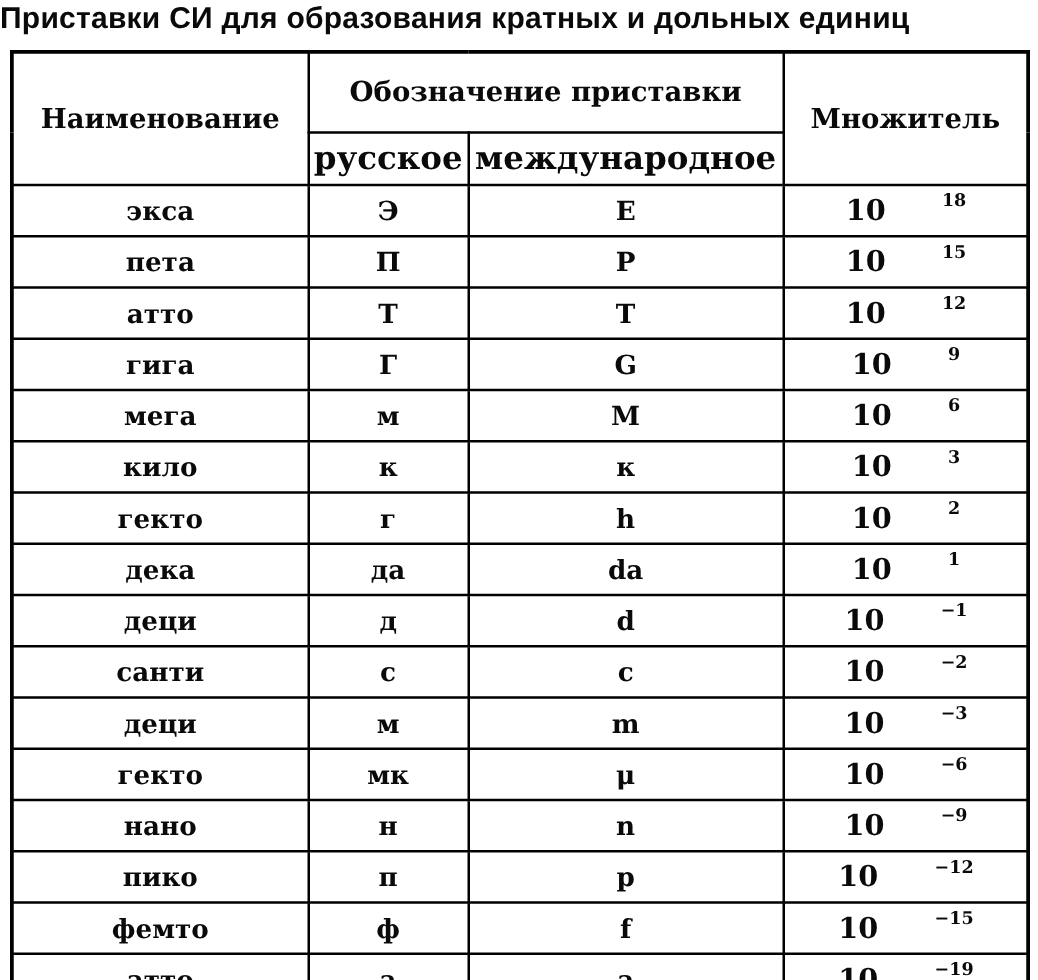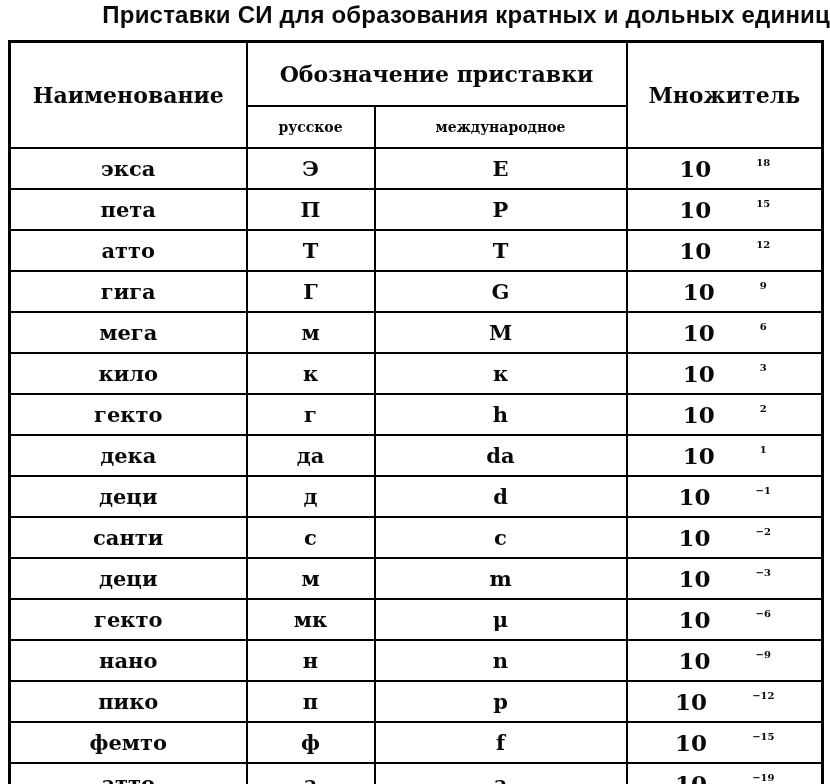--- a/index.html
+++ b/index.html
@@ -13,21 +13,21 @@
     position: relative;
     font-family: "DejaVu Serif", serif;
     color: #000;
     overflow: hidden;
   }
   .page-title {
     position: absolute;
     top: 1px;
     left: 0;
     width: 830px;
-    text-align: right;
+    text-align: left;
     font-family: "Liberation Sans", sans-serif;
     font-weight: bold;
     font-size: 24px;
     letter-spacing: 0.2px;
     color: #0a0a0a;
     white-space: nowrap;
   }
   table.si-table {
     position: absolute;
     top: 40px;
@@ -44,36 +44,36 @@
     vertical-align: middle;
     padding: 0;
     font-weight: bold;
     color: #0a0a0a;
   }
   .si-table th {
     font-size: 22px;
     font-weight: bold;
   }
   .si-table th.subhead {
-    font-size: 14px;
+    font-size: 26px;
     height: 40px;
   }
   .si-table th.span-head {
     height: 62px;
     margin-left: 48px;
   }
   .si-table td {
     font-size: 21px;
     height: 39px;
   }
   .si-table td.mult {
     font-size: 23px;
   }
   .mult sup {
-    font-size: 10px;
+    font-size: 14px;
     font-weight: bold;
     position: relative;
     top: -2px;
     left: 1px;
     line-height: 0;
     margin-left: 44px;
   }
 </style>
 </head>
 <body>

